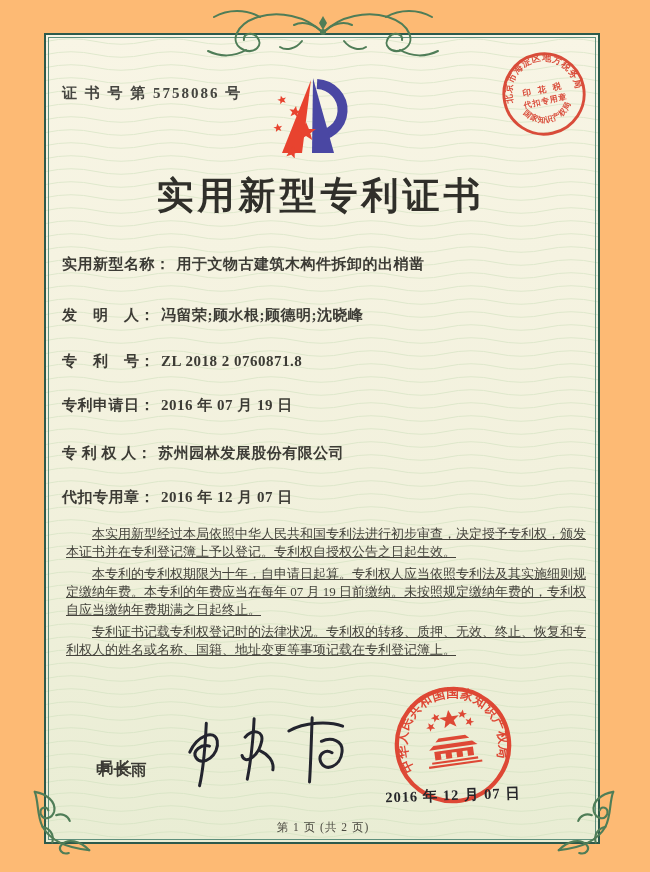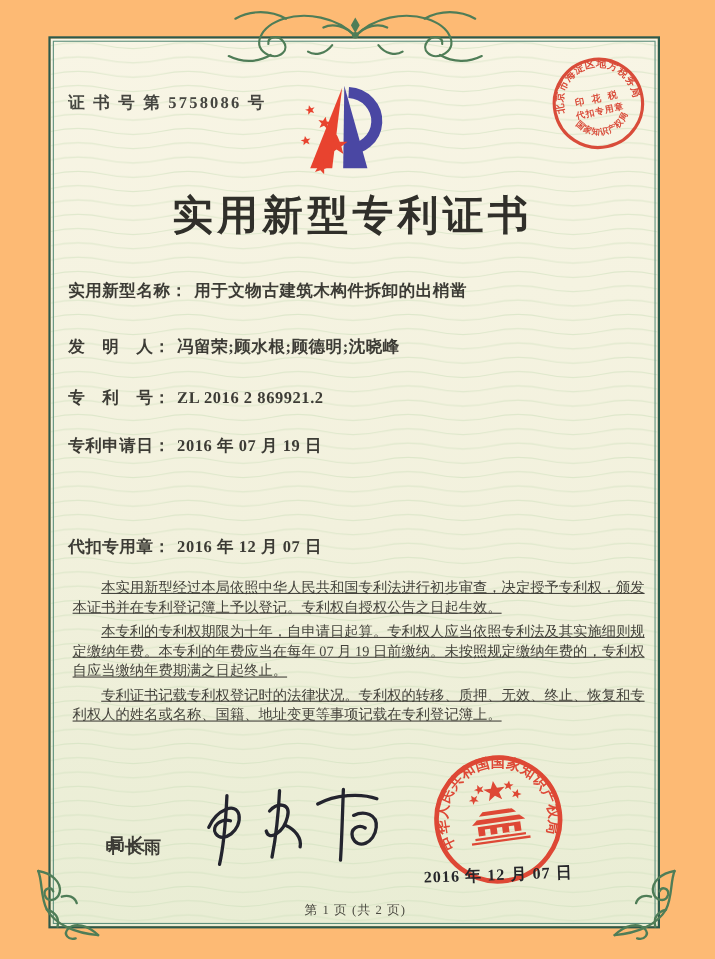--- a/index.html
+++ b/index.html
@@ -155,24 +155,27 @@
 
   <div class="title">实用新型专利证书</div>
 
   <div class="row r1">
     <span class="lbl">发　明　人：</span><span class="val">冯留荣;顾水根;顾德明;沈晓峰</span>
   </div>
   <div class="row r0">
     <span class="lbl">实用新型名称：</span><span class="val">用于文物古建筑木构件拆卸的出梢凿</span>
   </div>
   <div class="row r2">
-    <span class="lbl">专　利　号：</span><span class="val">ZL 2016 2 869921.2</span>
+    <span class="lbl">专　利　号：</span><span class="val">ZL 2018 2 0760871.8</span>
   </div>
   <div class="row r3">
     <span class="lbl">专利申请日：</span><span class="val">2016 年 07 月 19 日</span>
+  </div>
+  <div class="row r4">
+    <span class="lbl">专 利 权 人：</span><span class="val">苏州园林发展股份有限公司</span>
   </div>
   <div class="row r5">
     <span class="lbl">代扣专用章：</span><span class="val">2016 年 12 月 07 日</span>
   </div>
 
   <div class="paras">
     <p>本实用新型经过本局依照中华人民共和国专利法进行初步审查，决定授予专利权，颁发本证书并在专利登记簿上予以登记。专利权自授权公告之日起生效。</p>
     <p>本专利的专利权期限为十年，自申请日起算。专利权人应当依照专利法及其实施细则规定缴纳年费。本专利的年费应当在每年 07 月 19 日前缴纳。未按照规定缴纳年费的，专利权自应当缴纳年费期满之日起终止。</p>
     <p>专利证书记载专利权登记时的法律状况。专利权的转移、质押、无效、终止、恢复和专利权人的姓名或名称、国籍、地址变更等事项记载在专利登记簿上。</p>
   </div>

